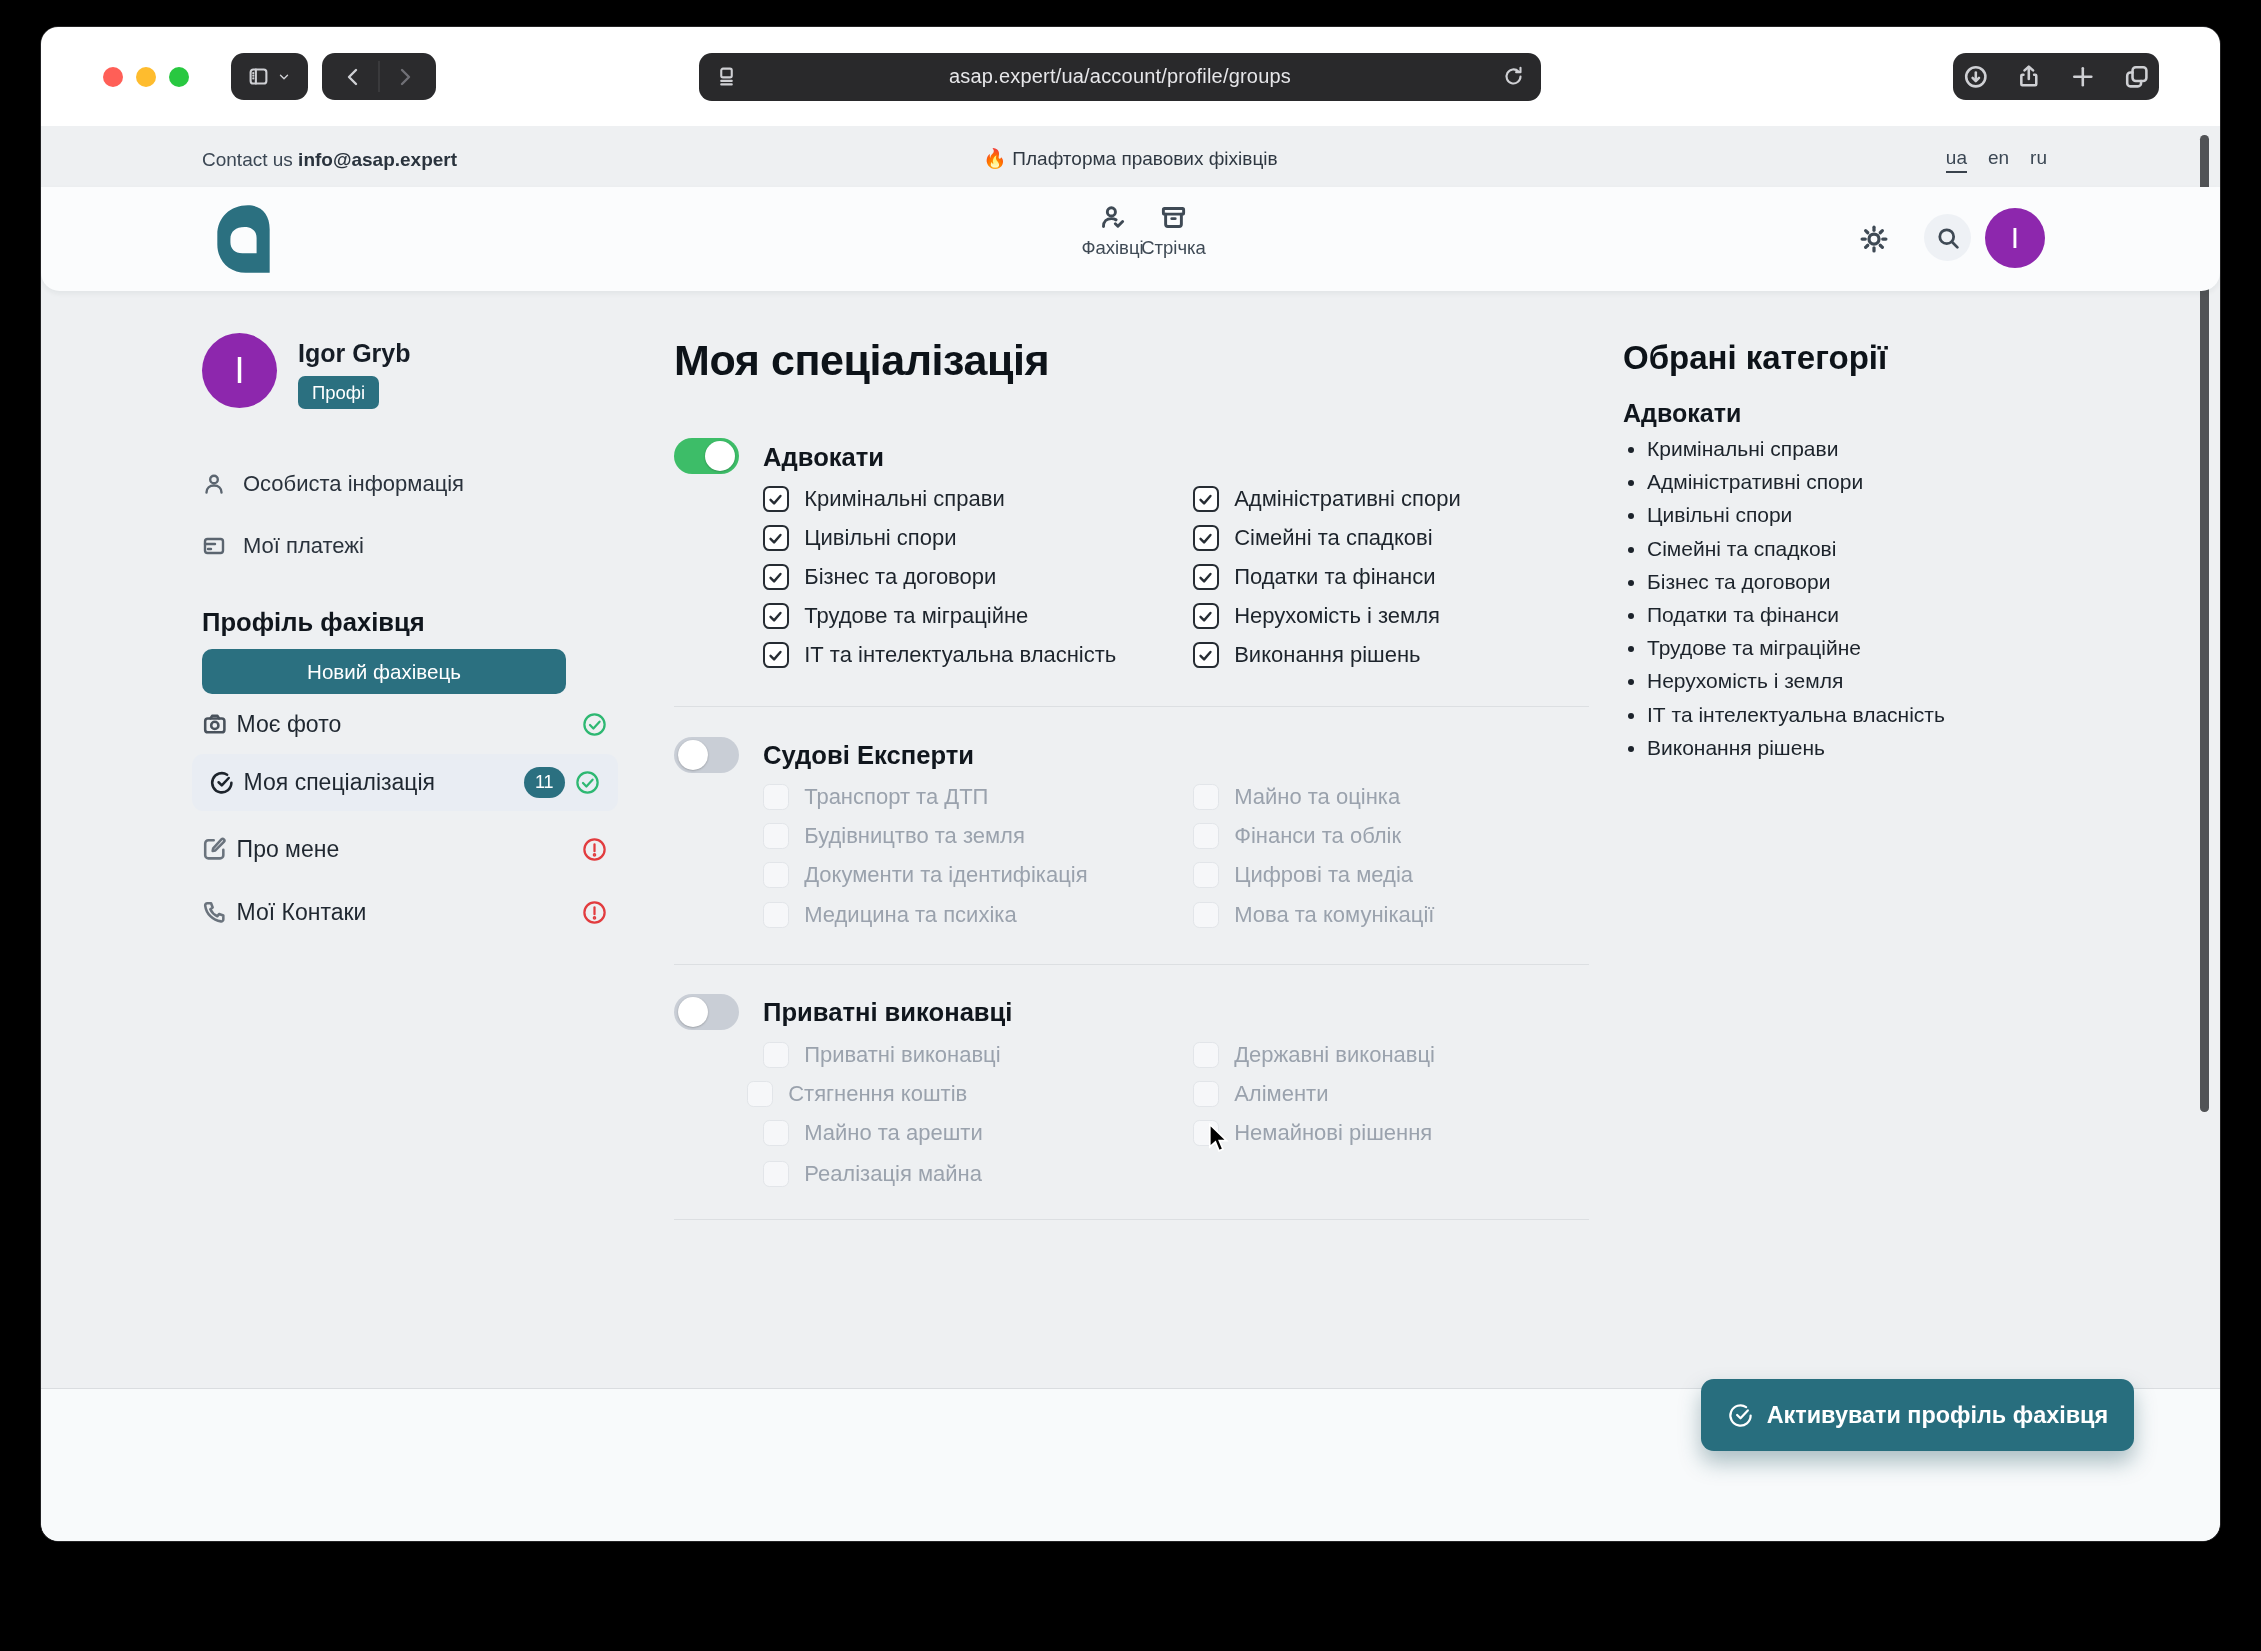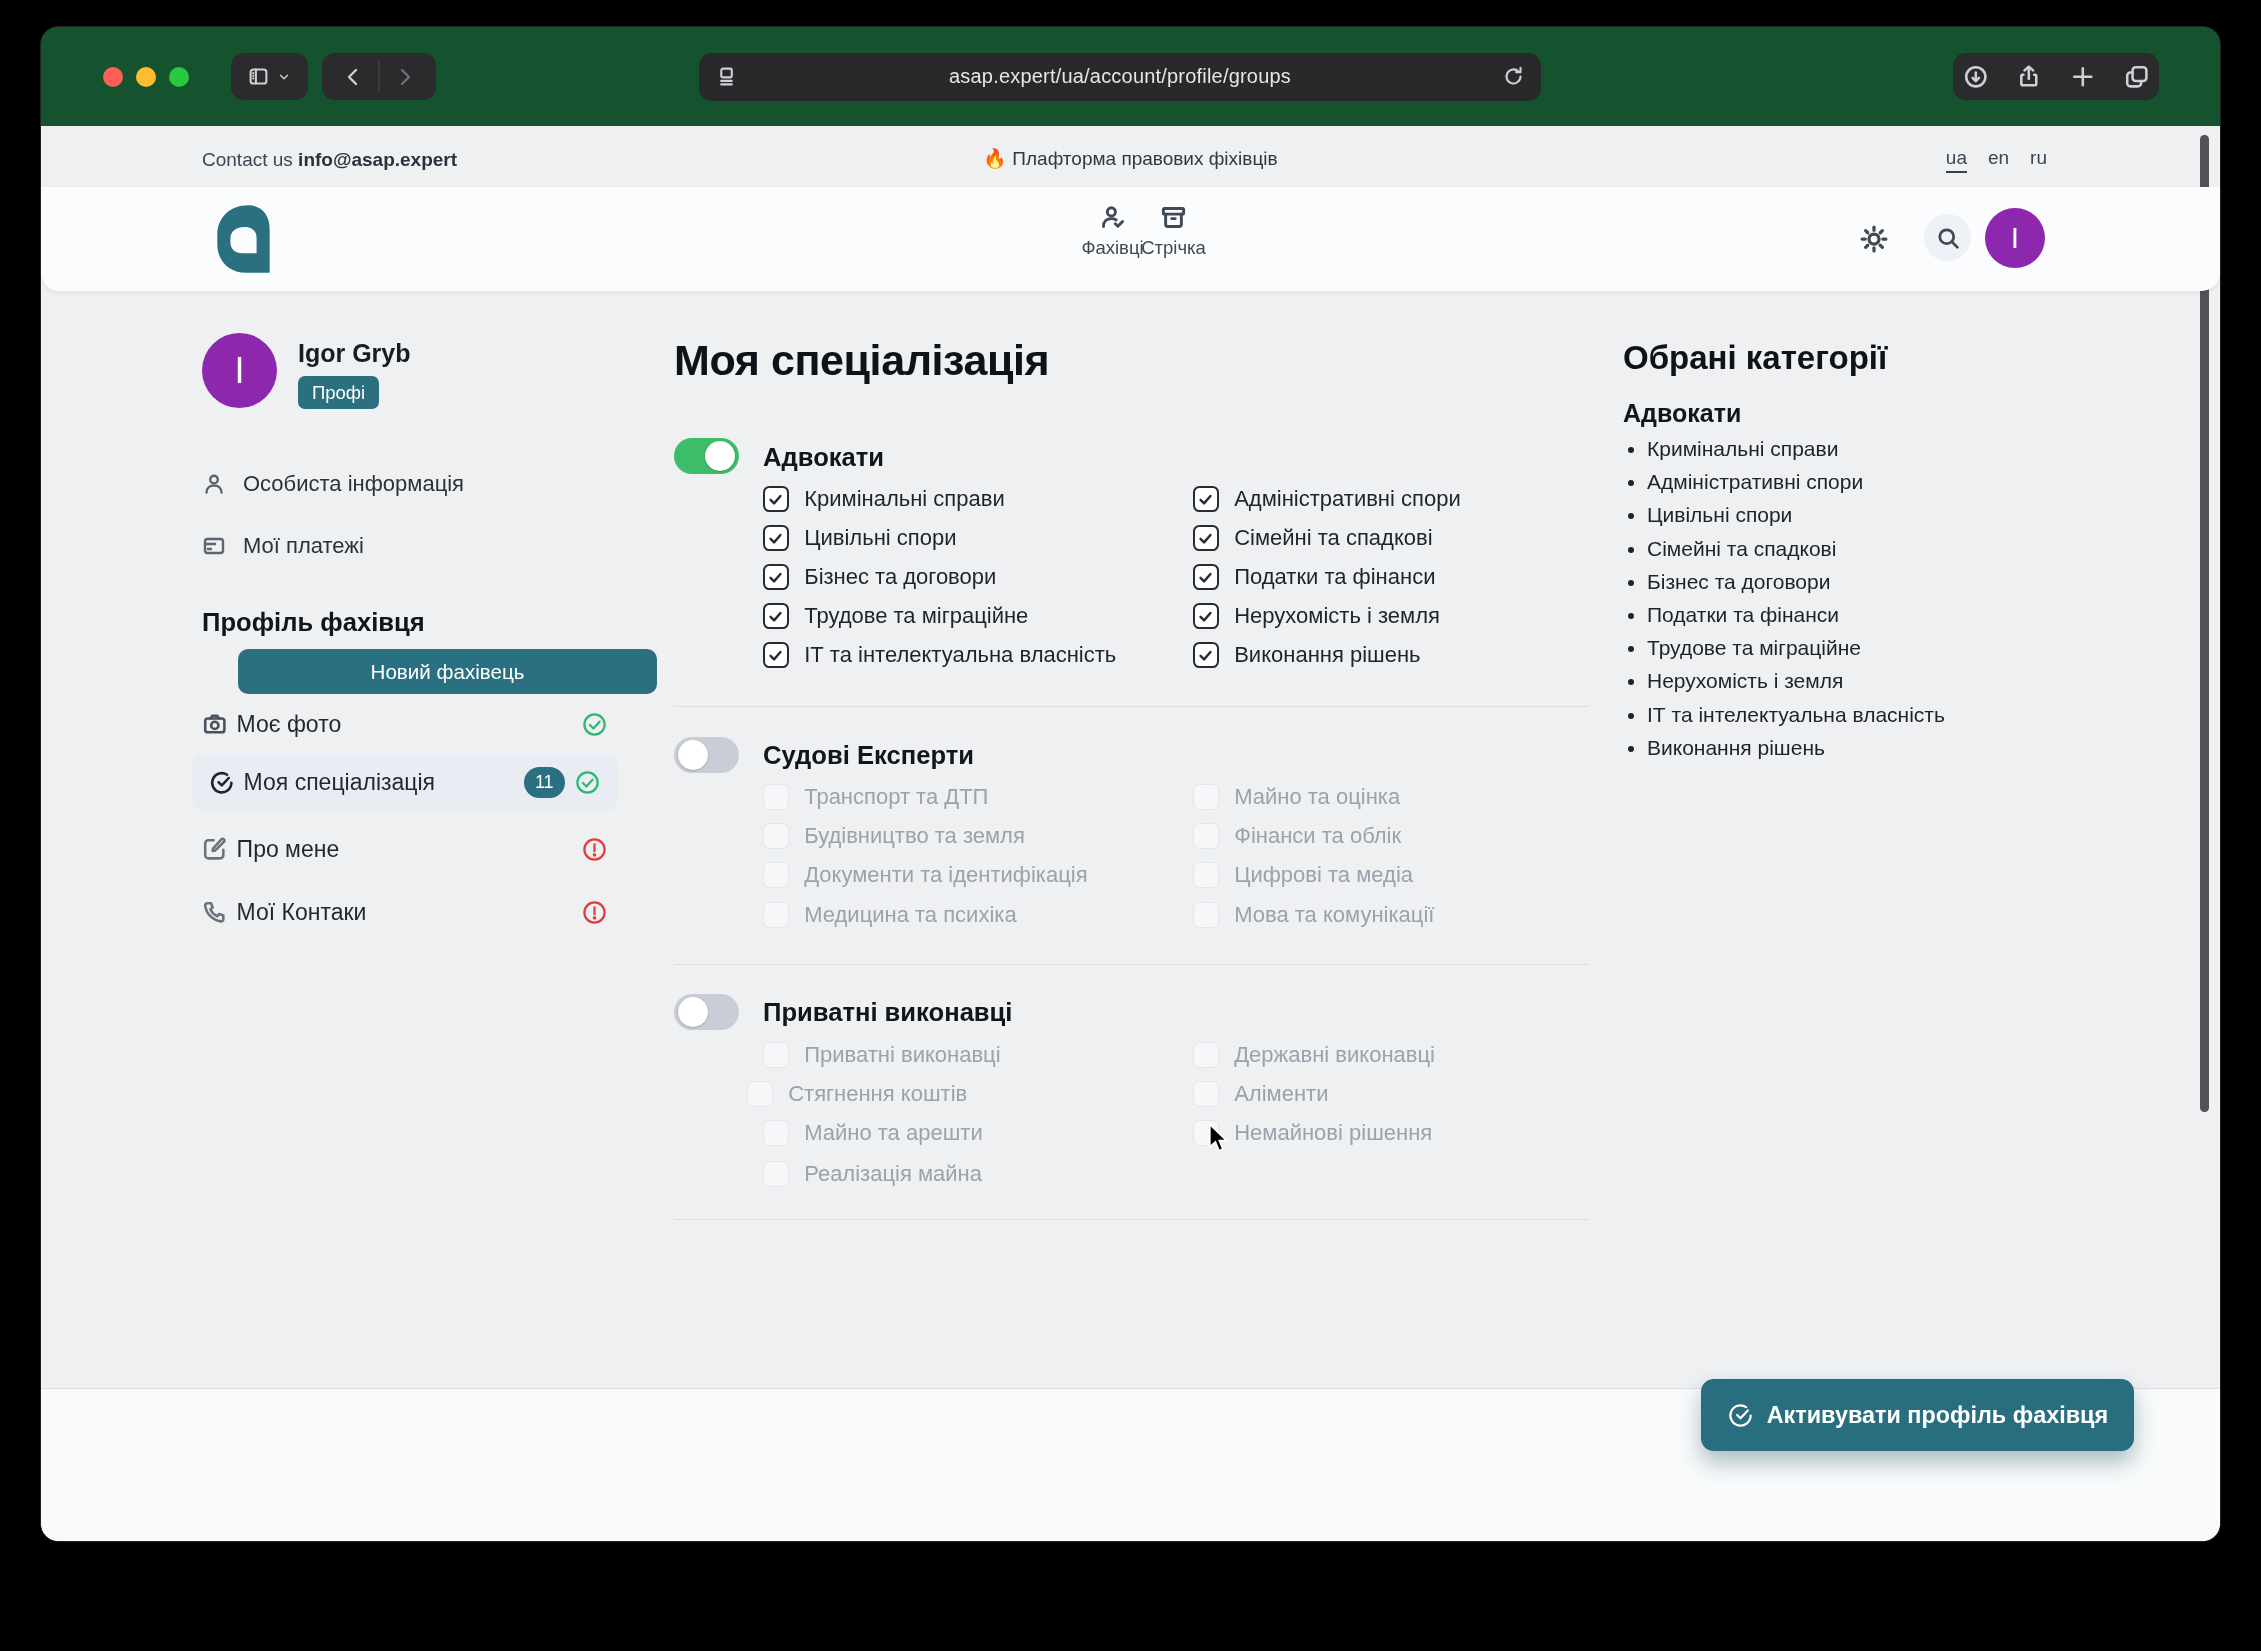--- a/index.html
+++ b/index.html
@@ -1,20 +1,20 @@
 <!DOCTYPE html>
 <html style="font-size:11.4px"><head>
 <meta charset="utf-8">
 <style>
   * { margin:0; padding:0; box-sizing:border-box; }
   html,body { width:2261px; height:1652px; background:#000; font-family:"Liberation Sans","DejaVu Sans",sans-serif; }
   .window { position:absolute; left:41px; top:27px; width:2179px; height:1514px; border-radius:17px; background:#1d1d1f; overflow:hidden; box-shadow:0 0 0 0.7px #303032; }
 
   
-  .chrome { position:absolute; left:0; top:0; width:100%; height:99px; background:#14532d; }
+  .chrome { position:absolute; left:0; top:0; width:100%; height:99px; background:#ffffff; }
   .tl { position:absolute; top:40px; width:20px; height:20px; border-radius:50%; }
   .pill { position:absolute; top:26px; height:47px; background:#2b2b2d; border-radius:12.8px; display:flex; align-items:center; justify-content:center; color:#d6d6da; }
   .urlbar { position:absolute; left:658px; top:25.6px; width:842px; height:48px; background:#29292b; border-radius:12.8px; display:flex; align-items:center; color:#e6e6e9; }
   .urltext { flex:1; text-align:center; font-size:20px; letter-spacing:0.2px; }
   .cicon { stroke:#cfd0d4; fill:none; stroke-width:2.4; stroke-linecap:round; stroke-linejoin:round; }
   .cicon.dim { stroke:#707076; }
 
   
   .content { position:absolute; left:0; top:99px; width:2179px; height:1415px; background:#eef0f2; border-radius:0 0 17px 17px; overflow:hidden; }
   .scrollthumb { position:absolute; left:2159px; top:8.5px; width:8.5px; height:977px; background:#515356; border-radius:4.3px; }
@@ -32,21 +32,21 @@
   .searchwrap { position:absolute; left:1883px; top:27px; width:47px; height:47px; border-radius:50%; background:#eef1f5; display:flex; align-items:center; justify-content:center; }
   .avatar { position:absolute; left:1944px; top:21px; width:60px; height:60px; border-radius:50%; background:#8d27ad; color:#fff; display:flex; align-items:center; justify-content:center; font-size:30px; font-weight:500; }
 
   
   .sb-avatar { position:absolute; left:161px; top:207px; width:75px; height:75px; border-radius:50%; background:#8d27ad; color:#fff; display:flex; align-items:center; justify-content:center; font-size:36px; }
   .sb-name { position:absolute; left:257px; top:213px; font-size:25px; font-weight:700; color:#161d26; }
   .sb-badge { position:absolute; left:257px; top:250px; background:#2b7080; color:#fff; font-size:18.5px; padding:5.7px 14px; border-radius:7px; }
   .sb-row { position:absolute; left:161px; width:406px; display:flex; align-items:center; gap:17px; font-size:22px; color:#2a323c;margin-top:8px; }
   .sicon { stroke:#5b6570; fill:none; stroke-width:2.4; stroke-linecap:round; stroke-linejoin:round; }
   .sb-sect { position:absolute; left:161px; top:482px; font-size:25.6px; font-weight:700; color:#10161d; }
-  .sb-btn { position:absolute; left:161px; top:523px; width:419px; height:45px; background:#2b7080; color:#fff; font-size:20.6px; border:none; border-radius:10px; display:flex; align-items:center; justify-content:center;margin-left:36px; }
+  .sb-btn { position:absolute; left:161px; top:523px; width:364px; height:45px; background:#2b7080; color:#fff; font-size:20.6px; border:none; border-radius:10px; display:flex; align-items:center; justify-content:center; }
   .pitem { position:absolute; left:161px; width:406px; height:40px; display:flex; align-items:center; gap:9px; font-size:23px; color:#1f2730; }
   .pitem .grow { flex:1; }
   .pitem.sel { left:151px; width:426px; padding:0 17px; height:57px; background:#e9edf3; border-radius:11.4px; }
   .count-badge { background:#2b7080; color:#fff; border-radius:709px; font-size:18px; padding:5px 11.4px; }
   .reco { position:absolute; left:161px; top:831px; width:406px; height:243px; background:#e3ecee; border-radius:17px; padding:25.6px 24px; }
   .reco h3 { font-size:23px; font-weight:700; color:#15202b; }
   .reco .q { position:absolute; right:21px; top:23px; }
   .reco ul { margin:24px 0 0 21px; }
   .reco li { font-size:20px; color:#2f5d66; margin-bottom:15.6px; line-height:1.35; }
 

